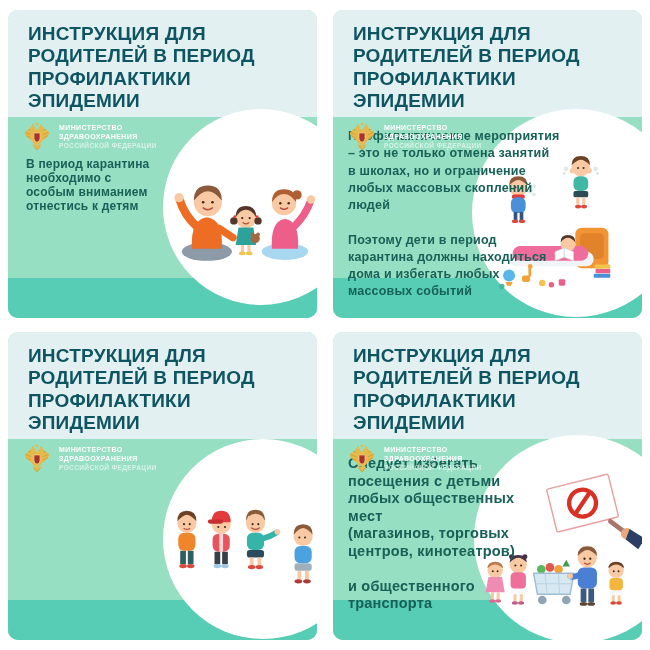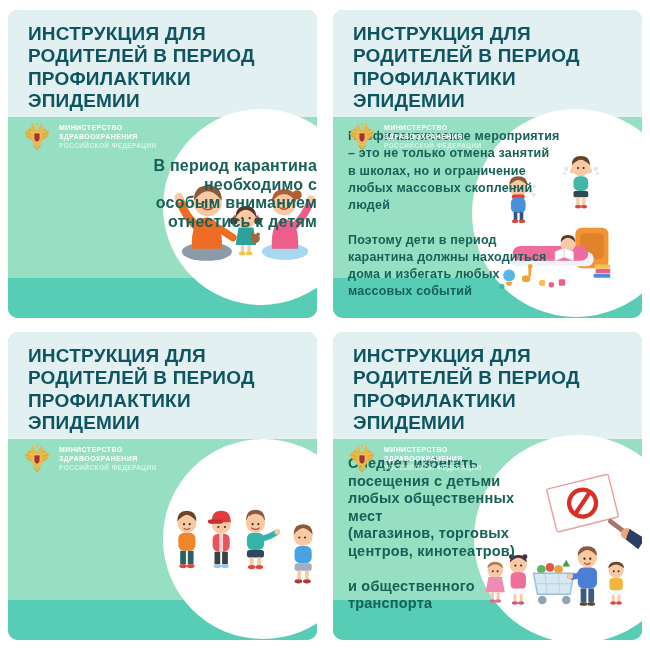--- a/index.html
+++ b/index.html
@@ -18,21 +18,21 @@
               white-space:pre-line;letter-spacing:0.2px;}
   .card-main{flex:1;position:relative;background:var(--body-bg);}
   .circle{position:absolute;background:#ffffff;border-radius:50%;z-index:1;
           display:flex;align-items:center;justify-content:center;}
   .c1 .circle{width:196px;height:196px;right:-42px;top:-8px;}
   .c2 .circle{width:208px;height:208px;right:-38px;top:-8px;}
   .c3 .circle{width:200px;height:200px;right:-46px;top:0px;}
   .c4 .circle{width:208px;height:208px;right:-40px;top:-4px;}
   .body-text{position:relative;z-index:2;color:var(--text-color);font-weight:bold;
              white-space:pre-line;letter-spacing:0.2px;}
-  .c1 .body-text{font-size:16px;line-height:1.17;padding:40px 0 0 18px;text-align:right;}
+  .c1 .body-text{font-size:12px;line-height:1.17;padding:40px 0 0 18px;}
   .c2 .body-text{font-size:12.5px;line-height:1.38;padding:11px 0 0 15px;}
   .c3 .body-text{font-size:16px;line-height:1.17;padding:24px 0 0 18px;}
   .c4 .body-text{font-size:14.5px;line-height:1.21;padding:16px 0 0 15px;}
   .card-footer{position:absolute;left:0;right:0;bottom:0;height:40px;background:var(--footer-bg);}
   .footer-inner{position:absolute;left:14px;top:0;height:40px;display:flex;align-items:center;gap:7px;z-index:2;}
   .emblem{width:30px;height:30px;flex:0 0 auto;}
   .ministry{display:flex;flex-direction:column;justify-content:center;}
   .ministry .l1,.ministry .l2{font-size:7px;font-weight:bold;color:#ffffff;letter-spacing:0.4px;line-height:1.25;}
   .ministry .l3{font-size:6.5px;font-weight:bold;color:rgba(255,255,255,0.62);letter-spacing:0.4px;line-height:1.3;}
   .illus{flex:0 0 auto;}

